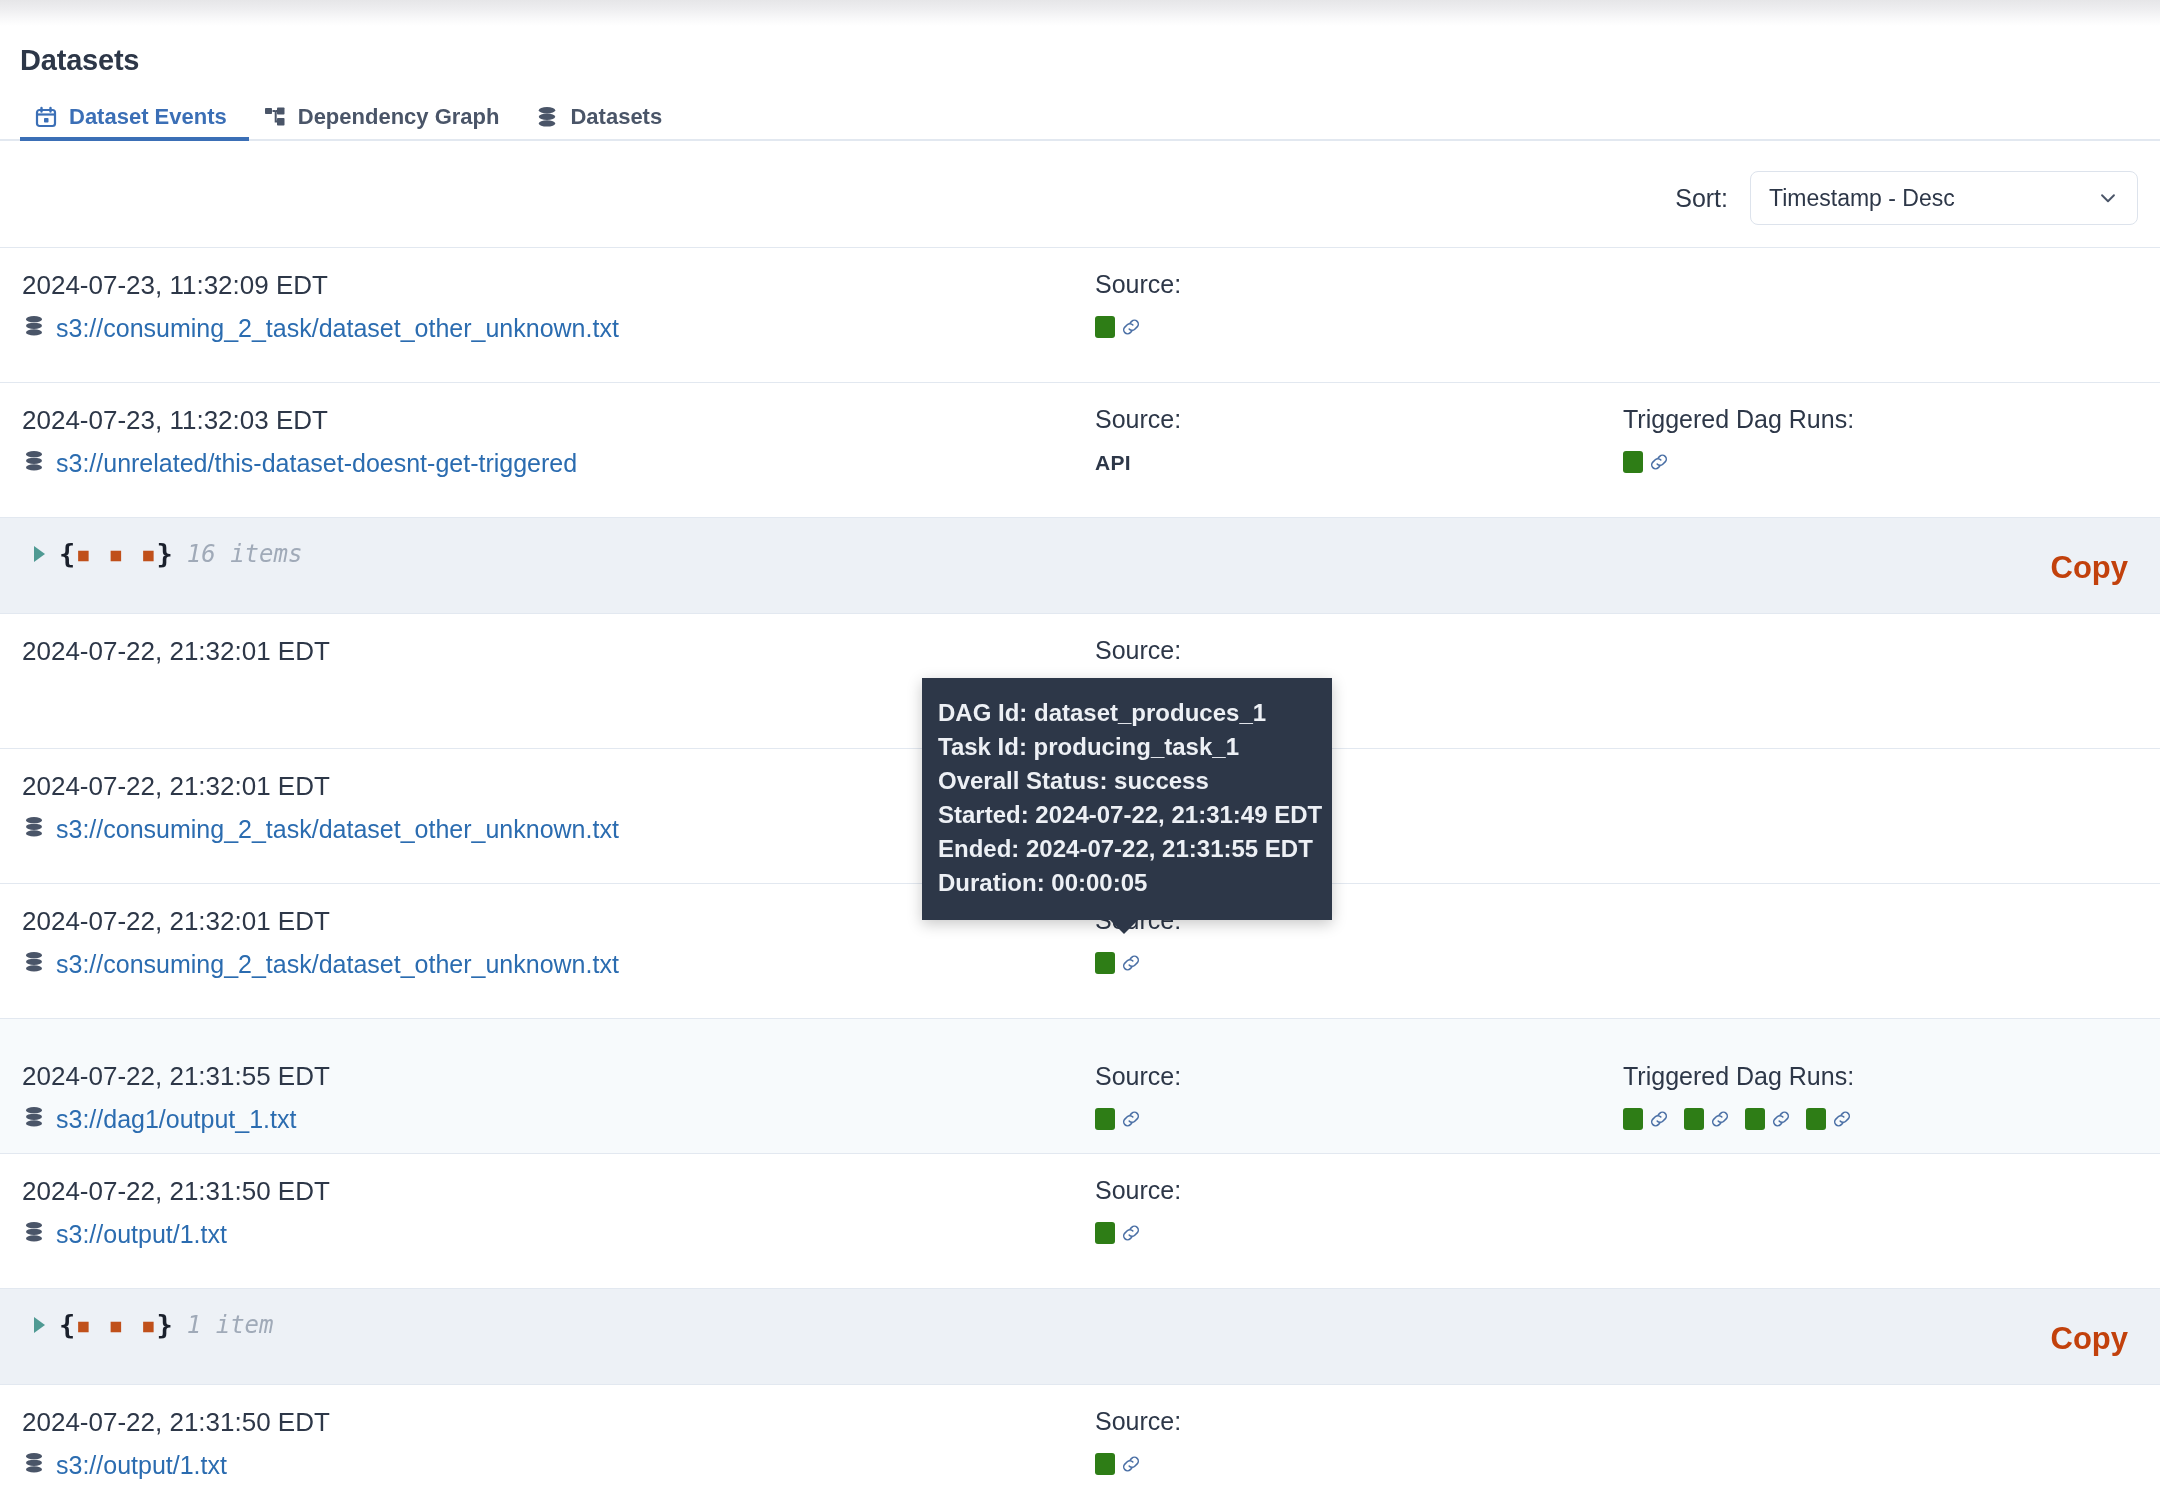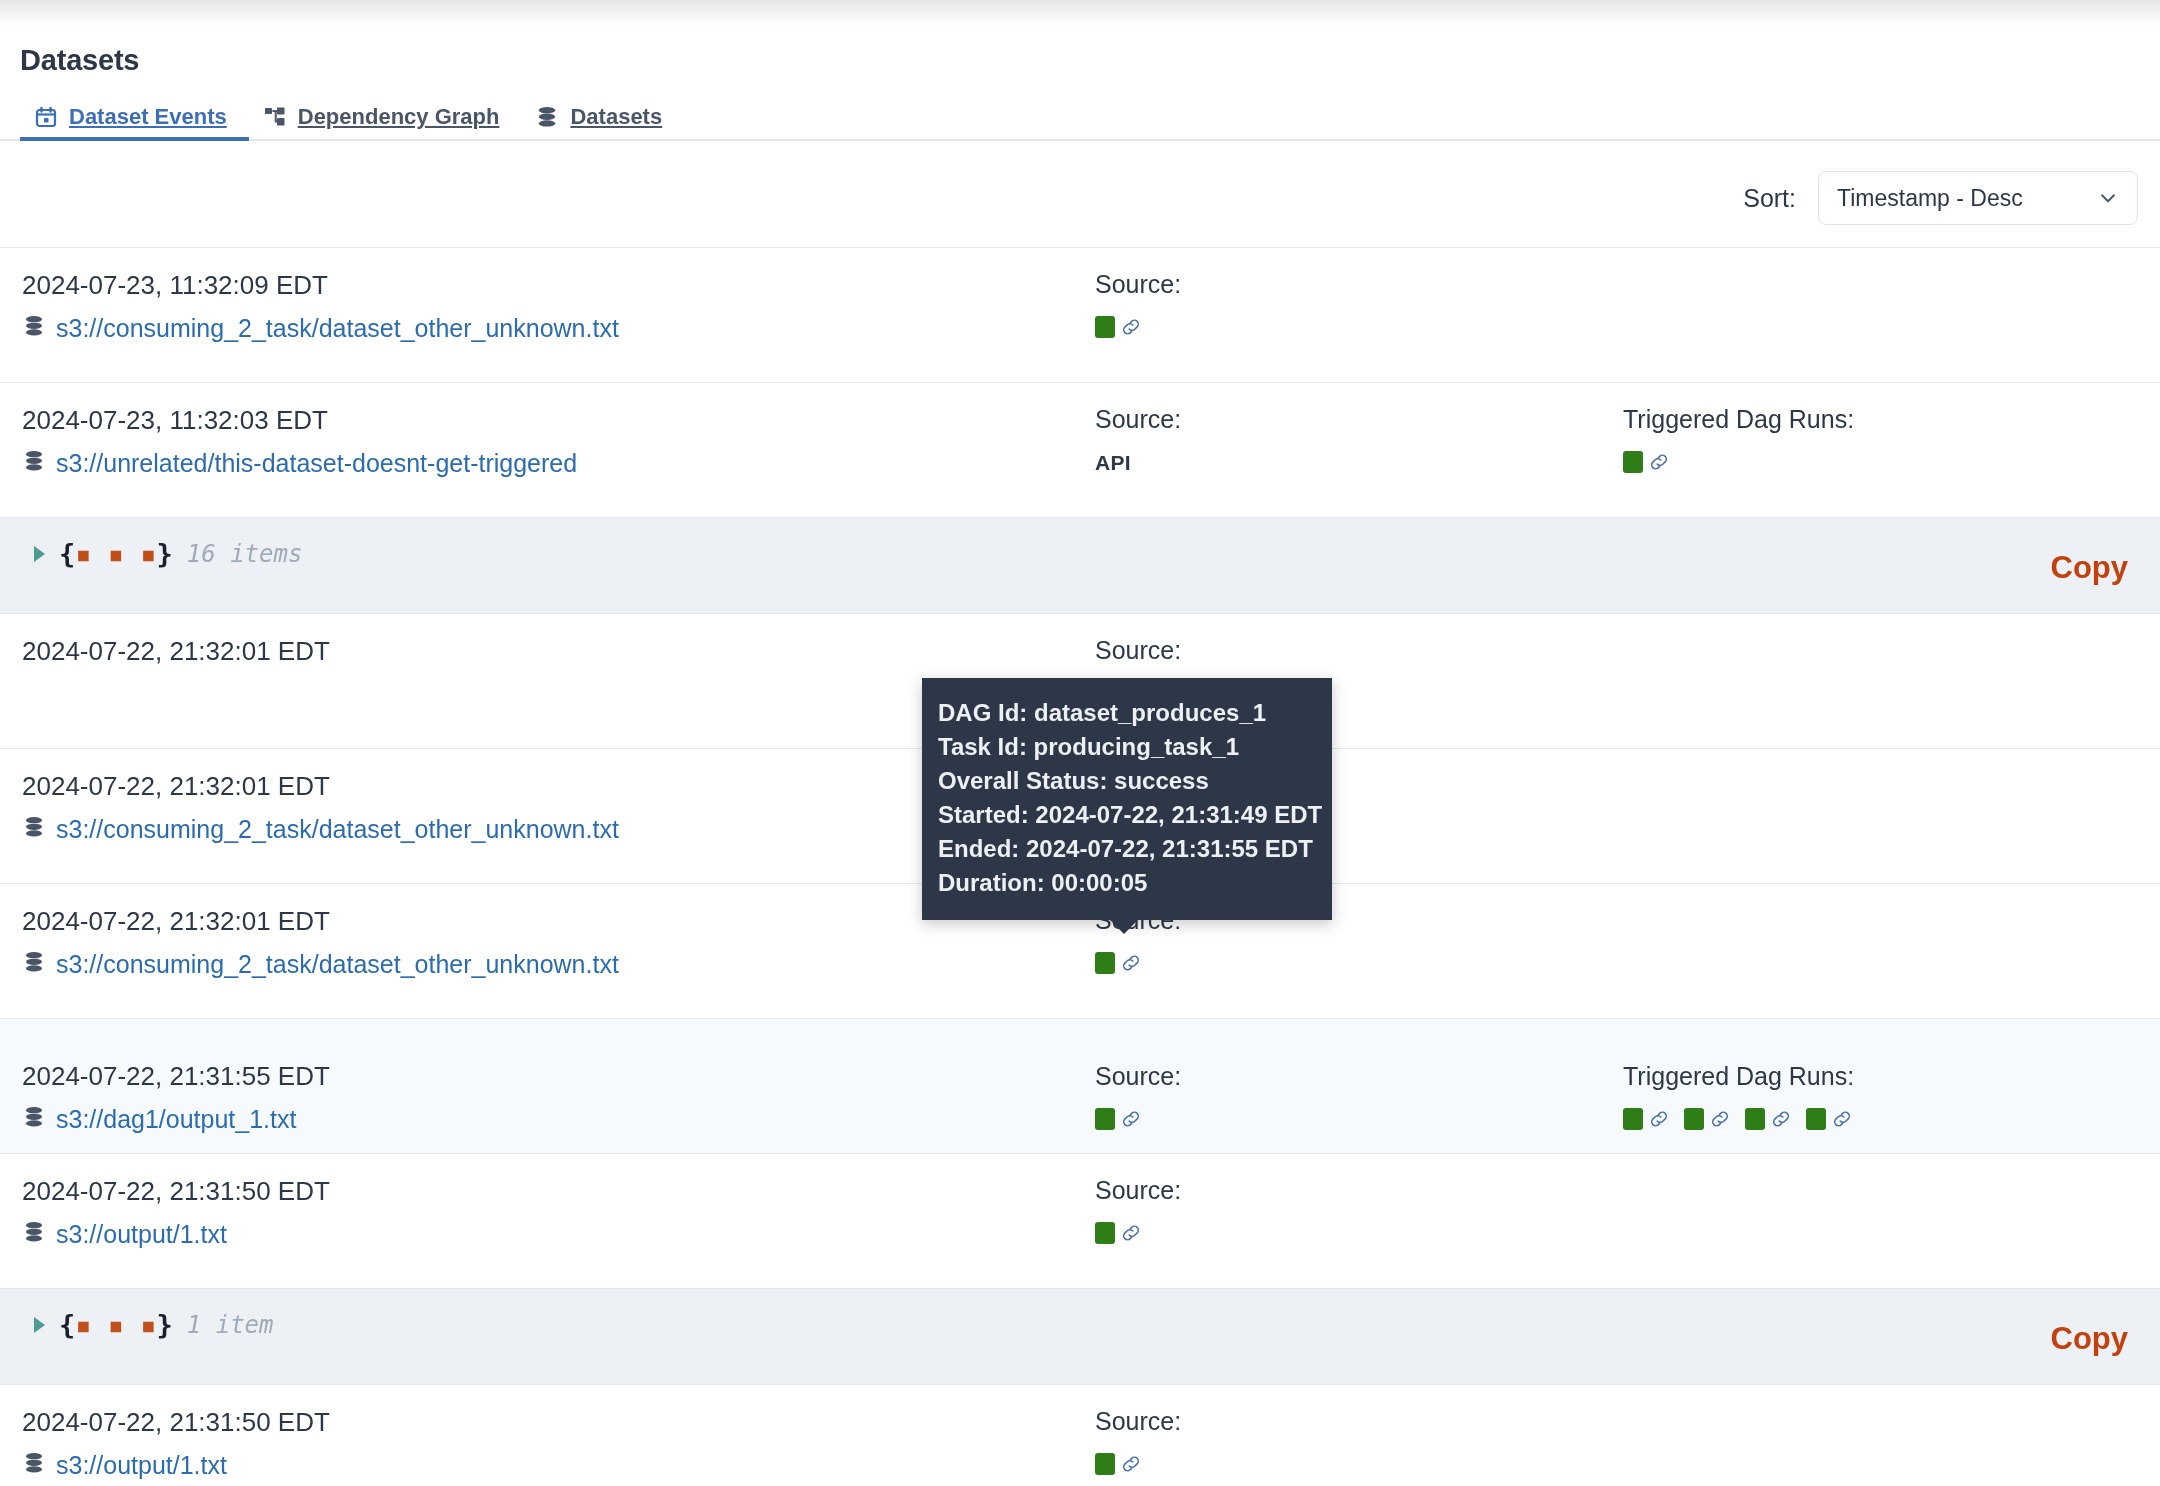--- a/index.html
+++ b/index.html
@@ -56,21 +56,20 @@
     height: 48px;
     padding: 0 22px 0 14px;
     font-size: 22px;
     font-weight: bold;
     color: #4a5568;
     cursor: pointer;
     position: relative;
     background: transparent;
     border: none;
     white-space: nowrap;
-    text-decoration: underline;
   }
   .tab.active { color: #3b6fb6; }
   .tab.active::after {
     content: "";
     position: absolute;
     left: 0; right: 0; bottom: 0;
     height: 4px;
     background: #3b6fb6;
     z-index: 2;
   }
@@ -79,21 +78,21 @@
   
   .toolbar {
     display: flex;
     justify-content: flex-end;
     align-items: center;
     gap: 22px;
     padding: 30px 22px 22px 0;
   }
   .sort-label { font-size: 25px; color: #2d3748; }
   .sort-select {
-    width: 320px; height: 54px;
+    width: 388px; height: 54px;
     border: 1px solid #dde3ec;
     border-radius: 8px;
     background: #ffffff;
     display: flex;
     align-items: center;
     padding: 0 18px;
     font-size: 23px;
     color: #2d3748;
     cursor: pointer;
     position: relative;

